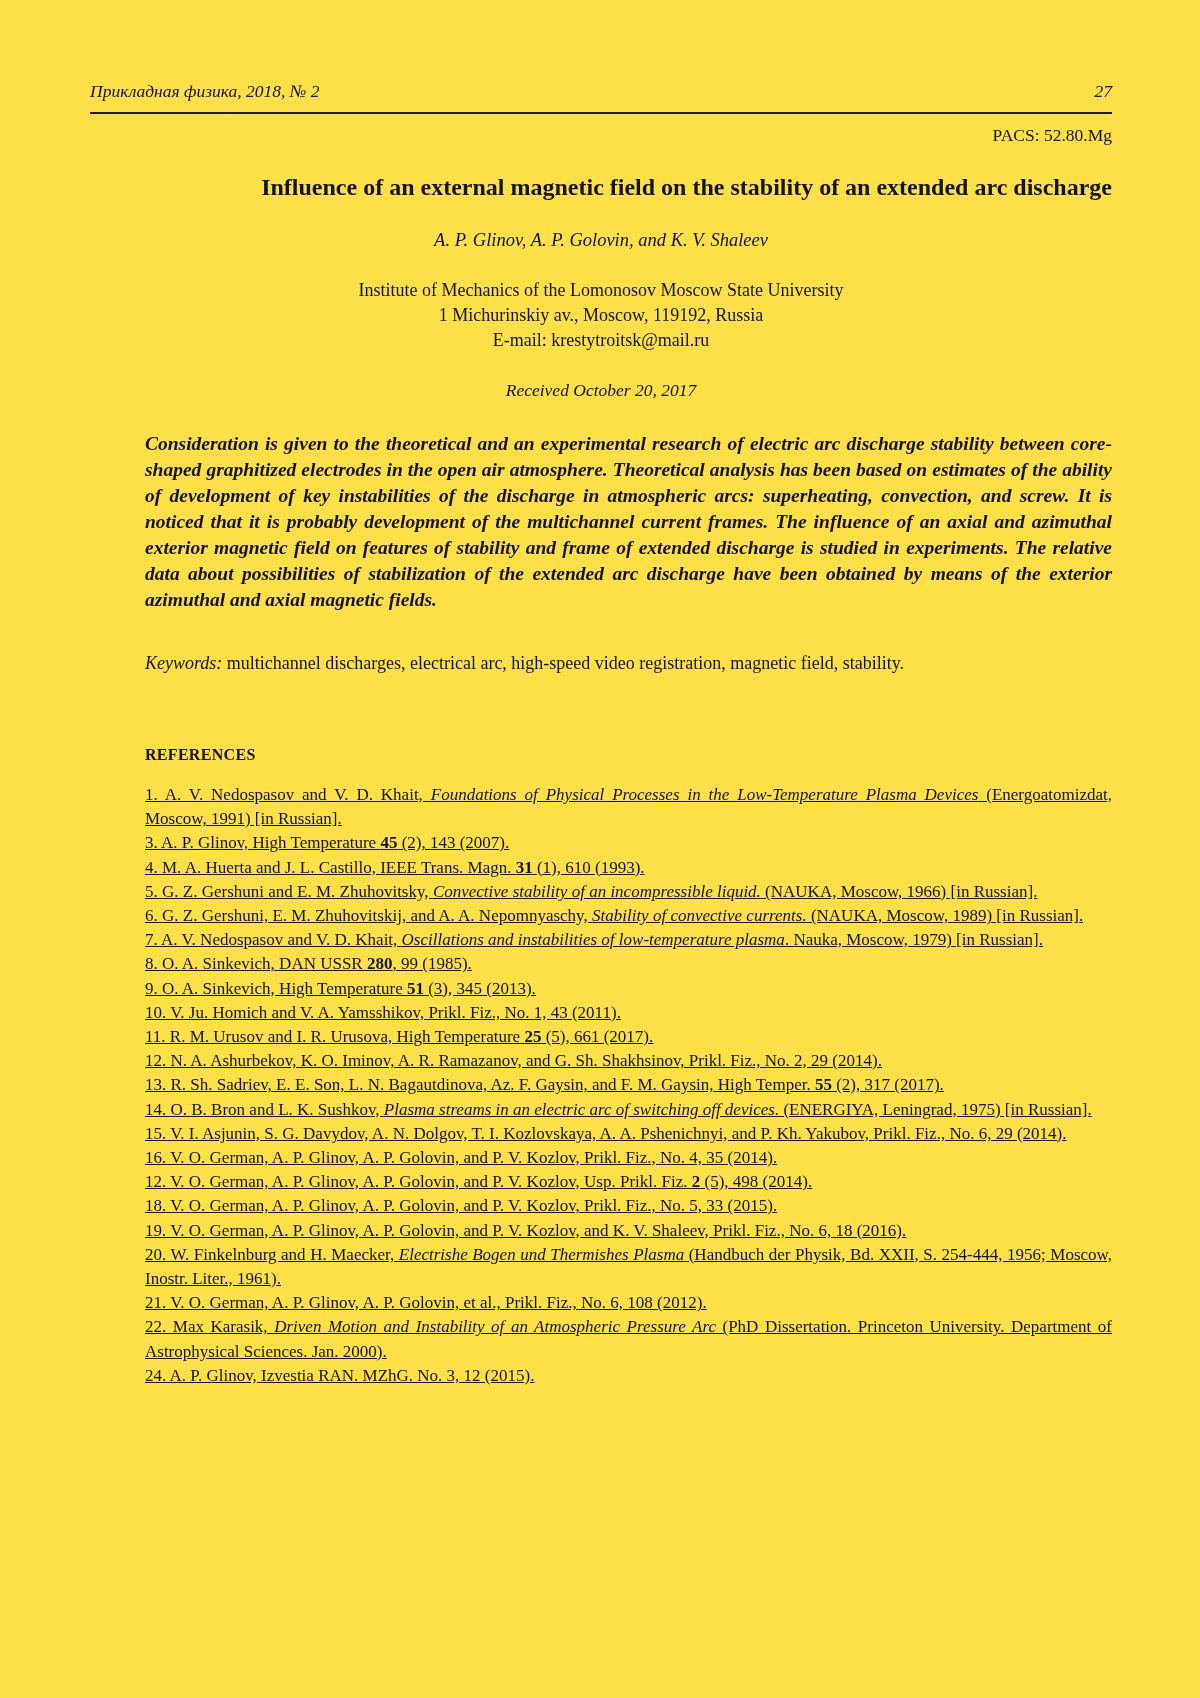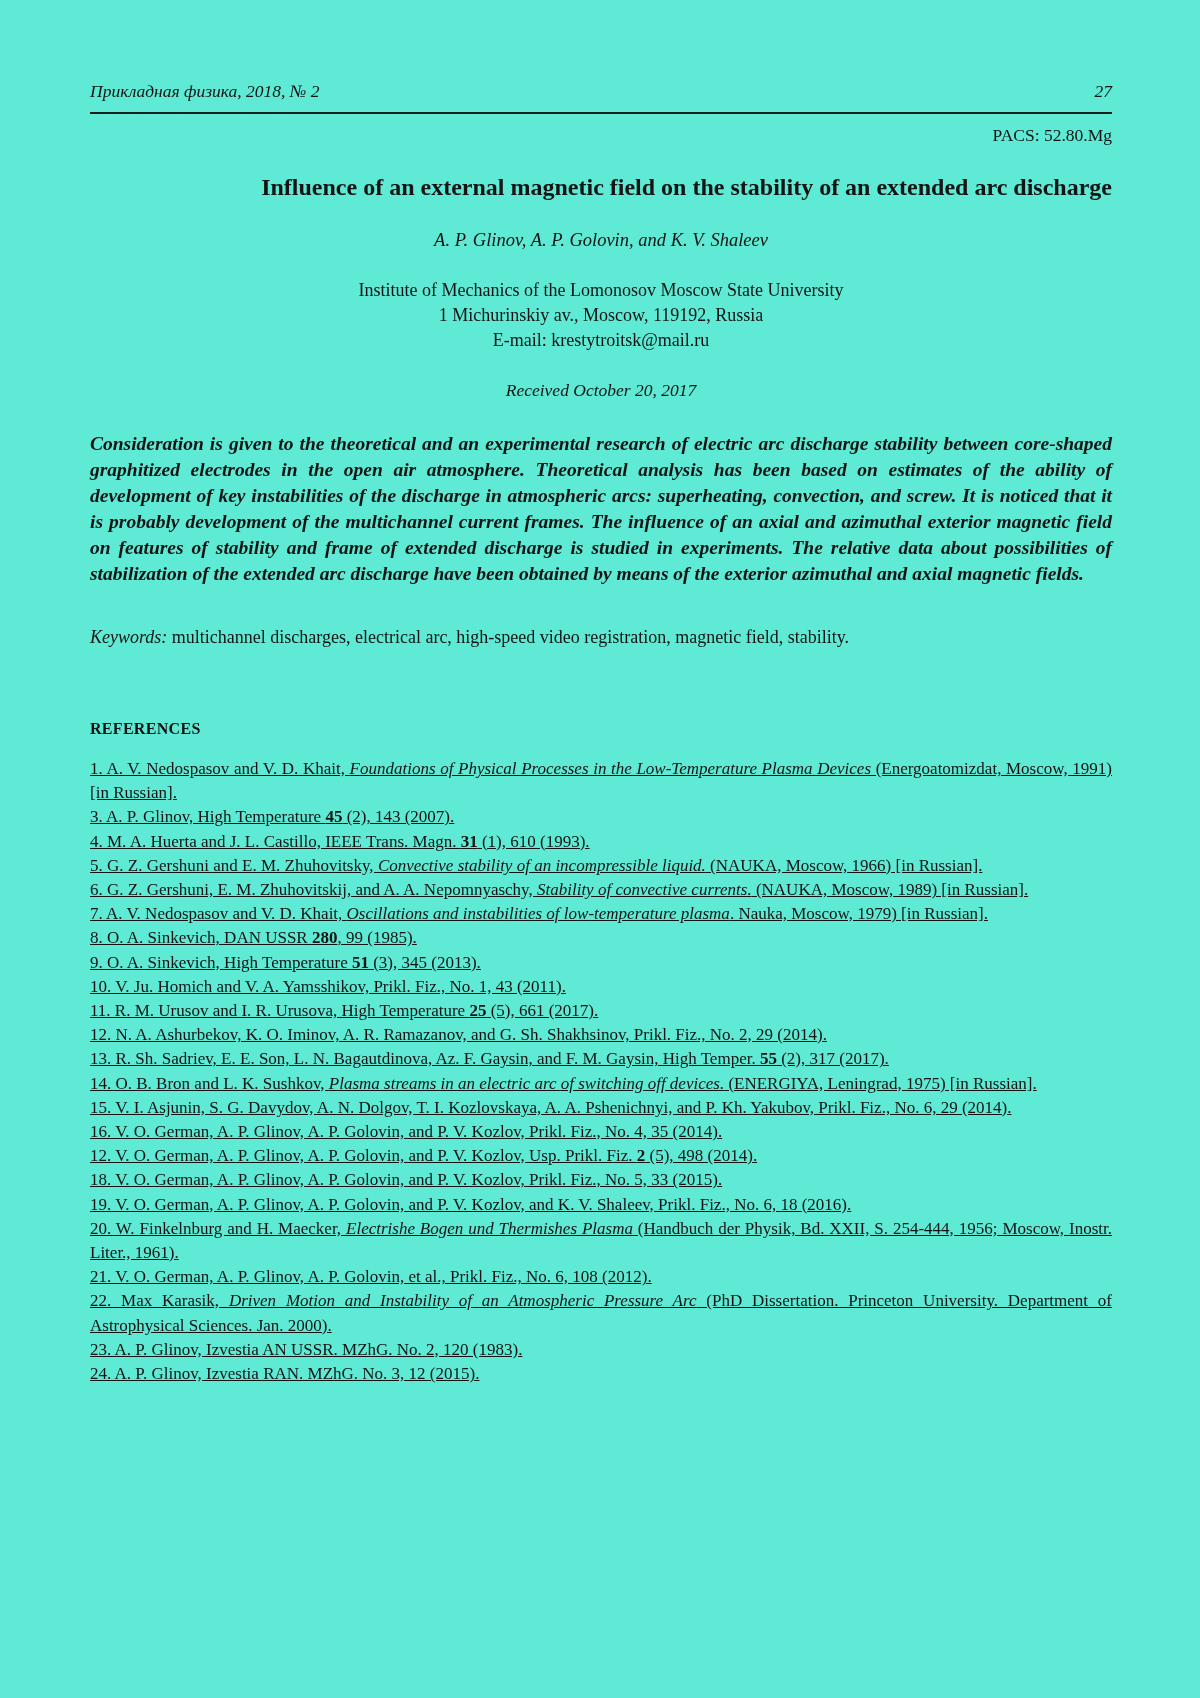--- a/index.html
+++ b/index.html
@@ -2,21 +2,21 @@
 <html><head>
 <meta charset="utf-8">
 <style>
   html, body { margin: 0; padding: 0; background: #ffffff; }
   .page {
     position: relative;
     width: 1200px;
     height: 1698px;
     box-sizing: border-box;
     margin: 0 auto;
-    background: #5eead4;
+    background: #fde047;
     color: #141414;
     font-family: "Liberation Serif", "DejaVu Serif", serif;
     padding: 80px 88px 0 90px;
     overflow: hidden;
   }
   .header-row {
     display: flex;
     justify-content: space-between;
     align-items: baseline;
     font-style: italic;
@@ -55,21 +55,21 @@
     font-size: 18px;
     line-height: 25px;
   }
   .received {
     margin-top: 26px;
     text-align: center;
     font-style: italic;
     font-size: 17.5px;
     line-height: 22px;
   }
-  .body-col { }
+  .body-col { margin-left: 55px; }
   .abstract {
     margin: 30px 0 0 0;
     font-weight: bold;
     font-style: italic;
     font-size: 19.5px;
     line-height: 26px;
     text-align: justify;
   }
   .keywords {
     margin: 38px 0 0 0;
@@ -147,19 +147,18 @@
         <p><span>13. R. Sh. Sadriev, E. E. Son, L. N. Bagautdinova, Az. F. Gaysin, and F. M. Gaysin, High Temper. </span><b>55</b><span> (2), 317 (2017).</span></p>
         <p><span>14. O. B. Bron and L. K. Sushkov, </span><i>Plasma streams in an electric arc of switching off devices.</i><span> (ENERGIYA, Leningrad, 1975) [in Russian].</span></p>
         <p><span>15. V. I. Asjunin, S. G. Davydov, A. N. Dolgov, T. I. Kozlovskaya, A. A. Pshenichnyi, and P. Kh. Yakubov, Prikl. Fiz., No. 6, 29 (2014).</span></p>
         <p><span>16. V. O. German, A. P. Glinov, A. P. Golovin, and P. V. Kozlov, Prikl. Fiz., No. 4, 35 (2014).</span></p>
         <p><span>12. V. O. German, A. P. Glinov, A. P. Golovin, and P. V. Kozlov, Usp. Prikl. Fiz. </span><b>2</b><span> (5), 498 (2014).</span></p>
         <p><span>18. V. O. German, A. P. Glinov, A. P. Golovin, and P. V. Kozlov, Prikl. Fiz., No. 5, 33 (2015).</span></p>
         <p><span>19. V. O. German, A. P. Glinov, A. P. Golovin, and P. V. Kozlov, and K. V. Shaleev, Prikl. Fiz., No. 6, 18 (2016).</span></p>
         <p><span>20. W. Finkelnburg and H. Maecker, </span><i>Electrishe Bogen und Thermishes Plasma</i><span> (Handbuch der Physik, Bd. XXII, S. 254-444, 1956; Moscow, Inostr. Liter., 1961).</span></p>
         <p><span>21. V. O. German, A. P. Glinov, A. P. Golovin, et al., Prikl. Fiz., No. 6, 108 (2012).</span></p>
         <p><span>22. Max Karasik, </span><i>Driven Motion and Instability of an Atmospheric Pressure Arc</i><span> (PhD Dissertation. Princeton University. Department of Astrophysical Sciences. Jan. 2000).</span></p>
-        <p><span>23. A. P. Glinov, Izvestia AN USSR. MZhG. No. 2, 120 (1983).</span></p>
         <p><span>24. A. P. Glinov, Izvestia RAN. MZhG. No. 3, 12 (2015).</span></p>
       </div>
 
   </div>
 
 </div>
 
 </body></html>

